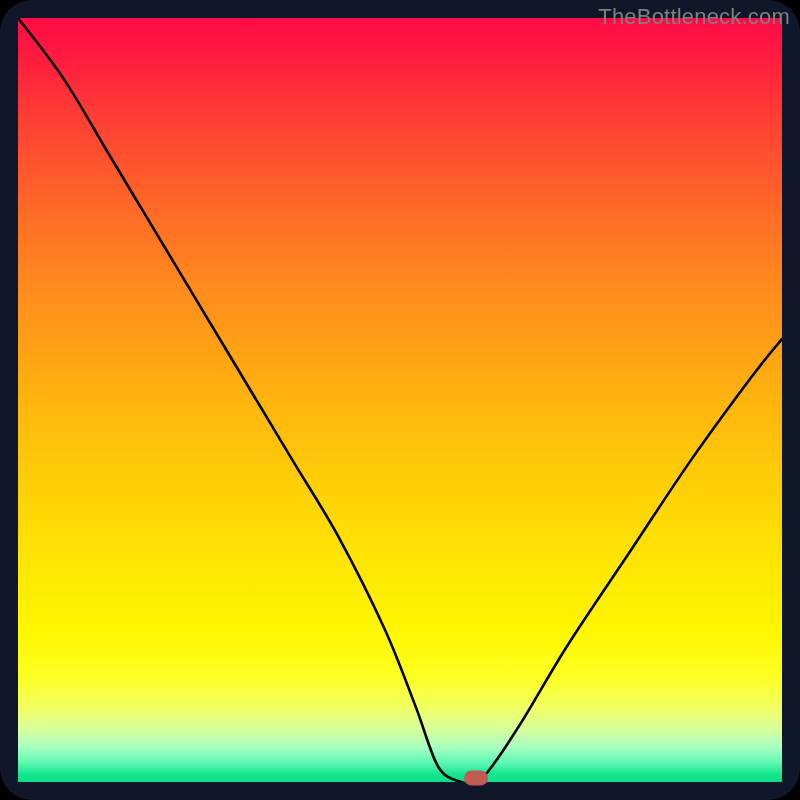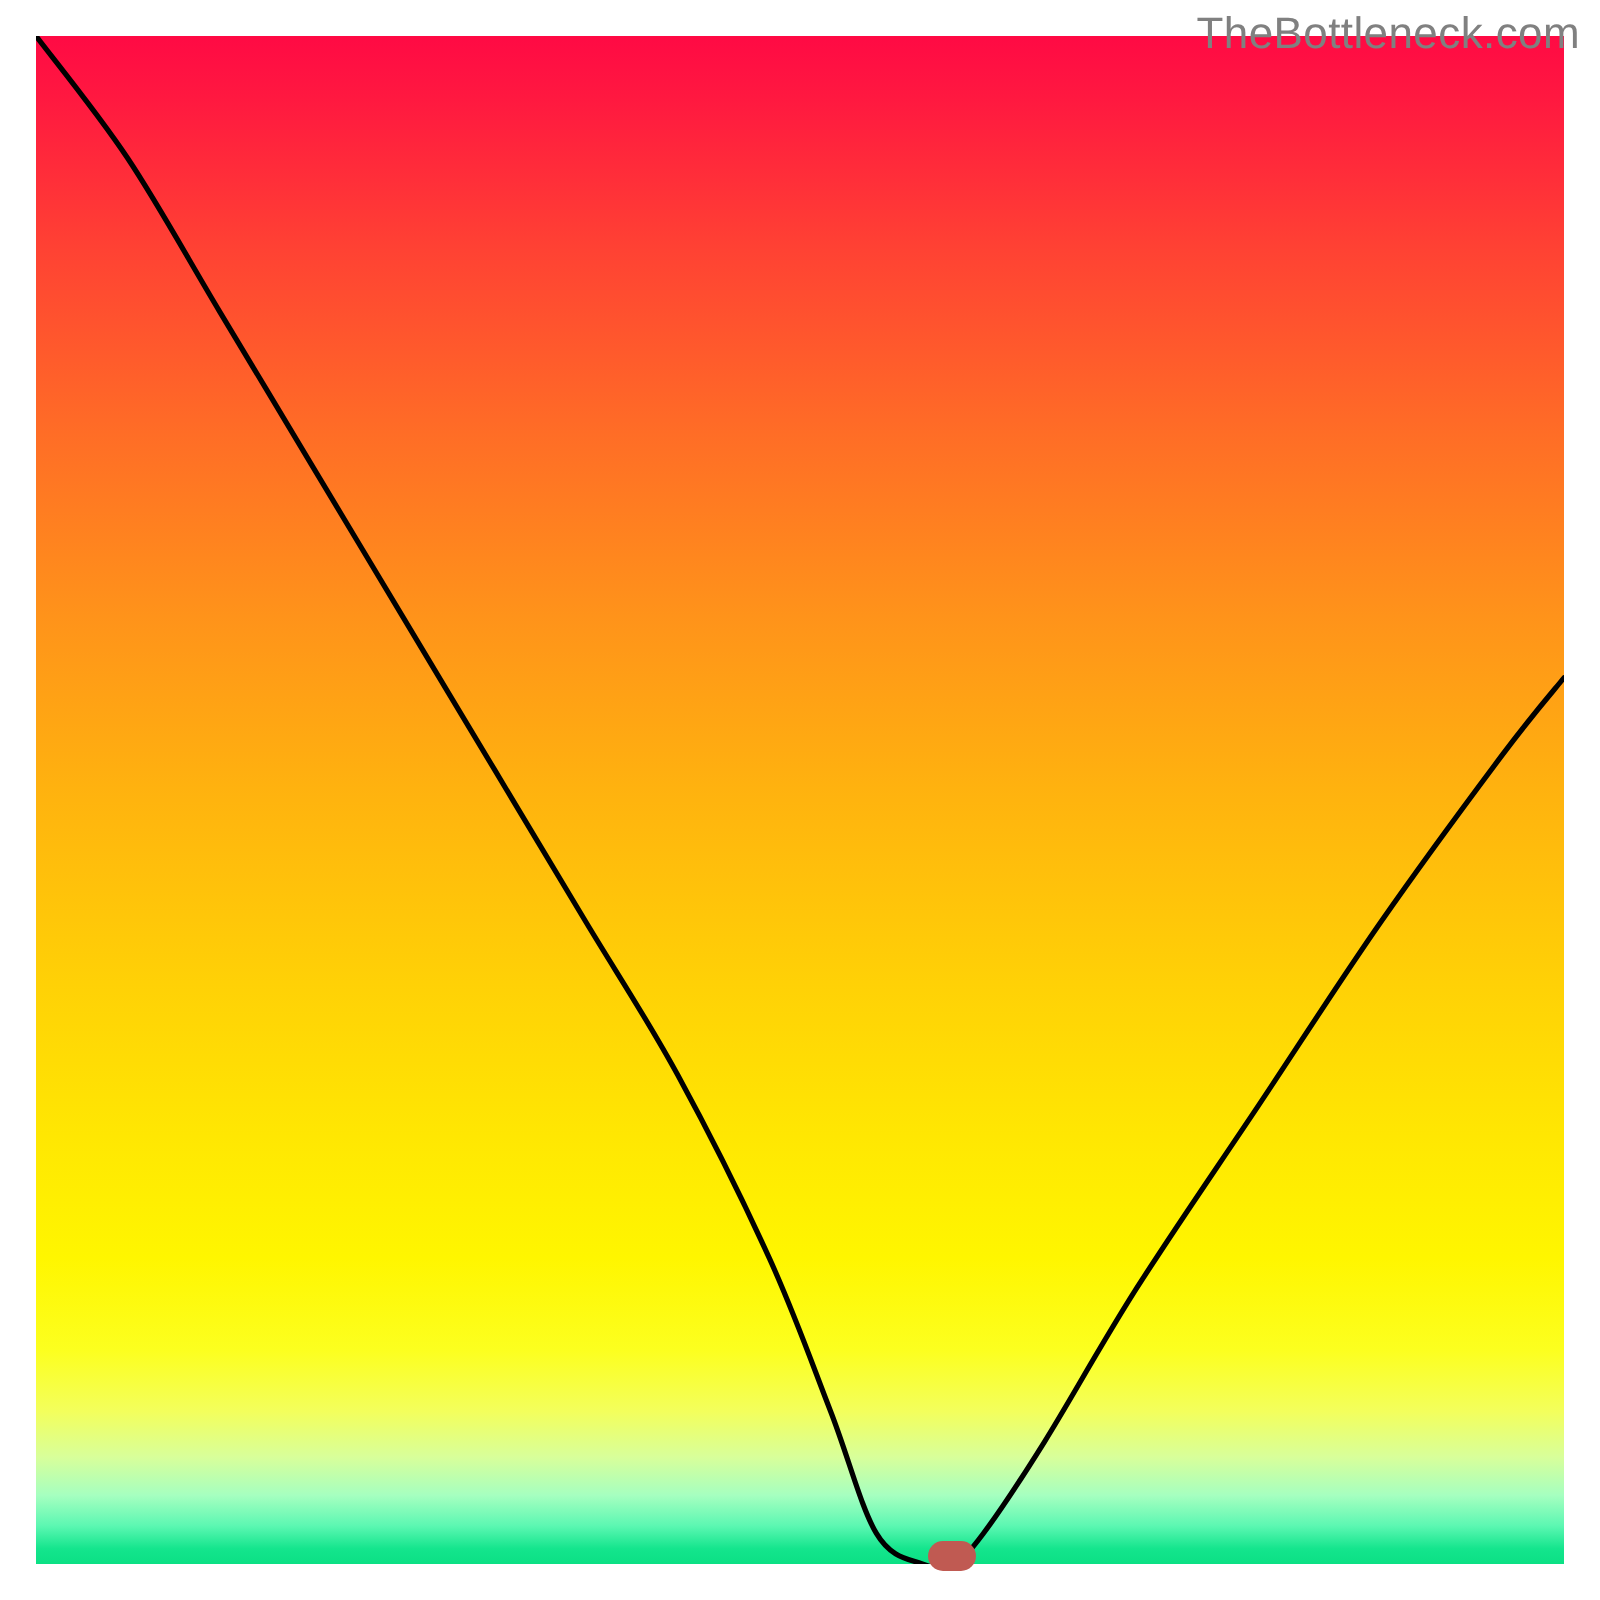--- a/index.html
+++ b/index.html
@@ -8,21 +8,22 @@
     width: 800px;
     height: 800px;
     background: #000;
     overflow: hidden;
     font-family: Arial, Helvetica, sans-serif;
   }
   .frame {
     position: relative;
     width: 800px;
     height: 800px;
-    background: #ffffff;
+    background: #0f172a;
+    border-radius: 32px;
   }
   .watermark {
     position: absolute;
     top: 4px;
     right: 10px;
     color: #808080;
     font-size: 22px;
     font-weight: 500;
     letter-spacing: 0.2px;
     z-index: 50;

